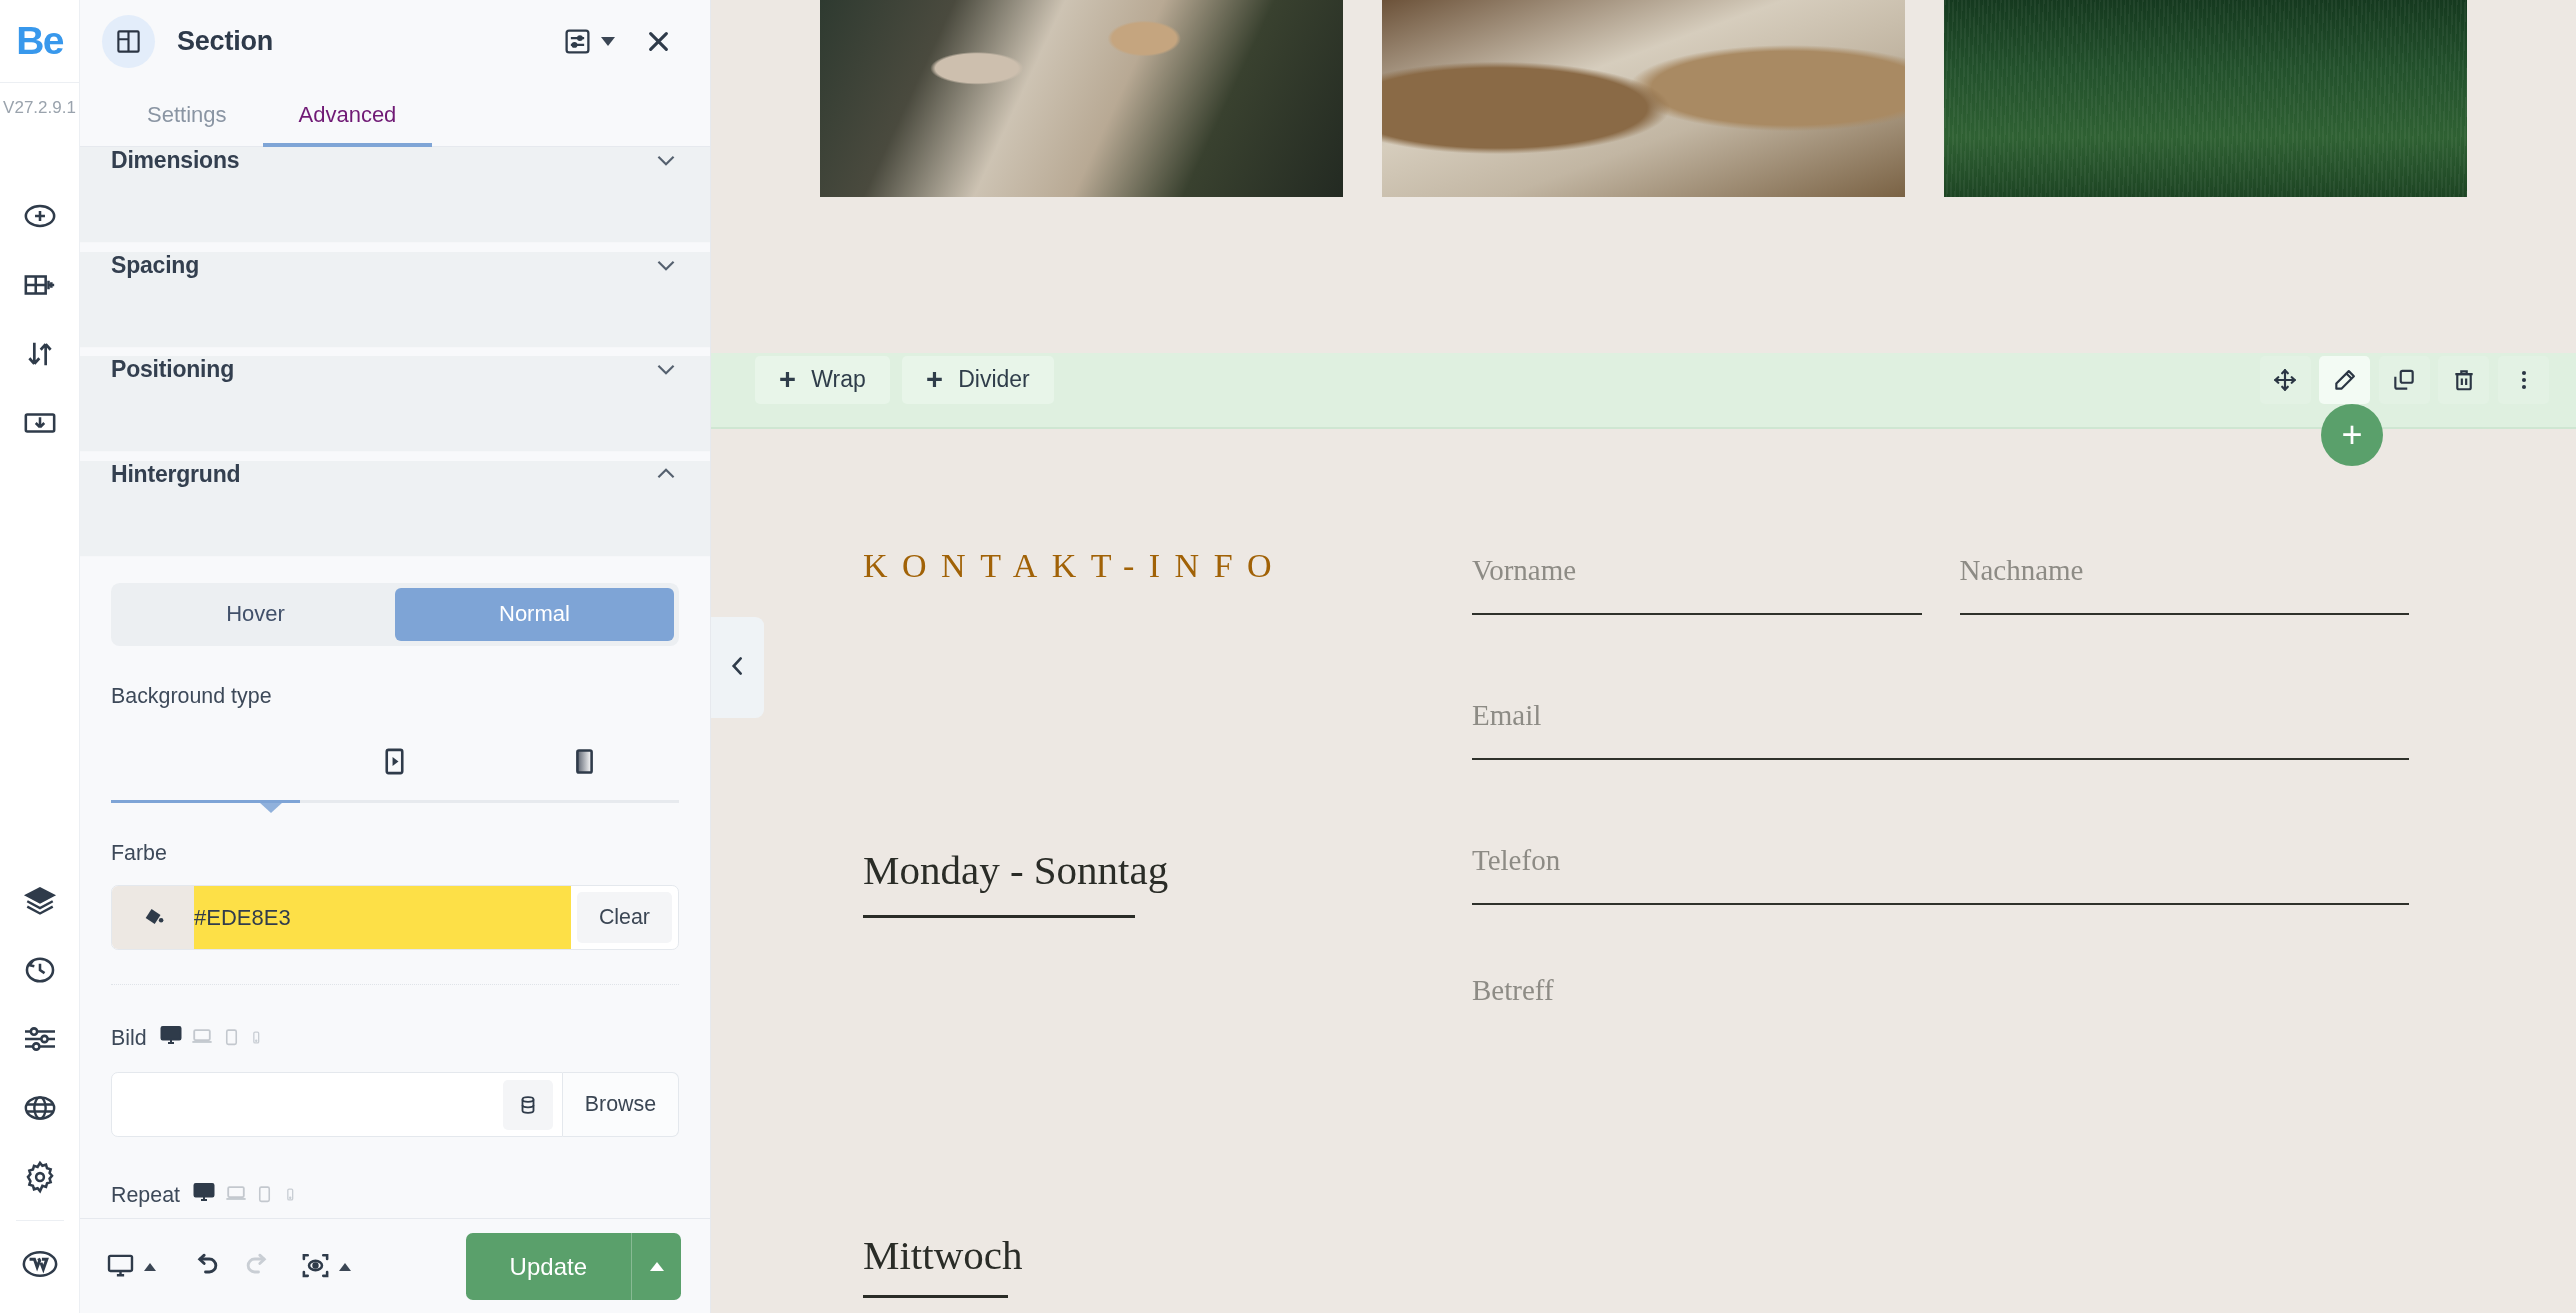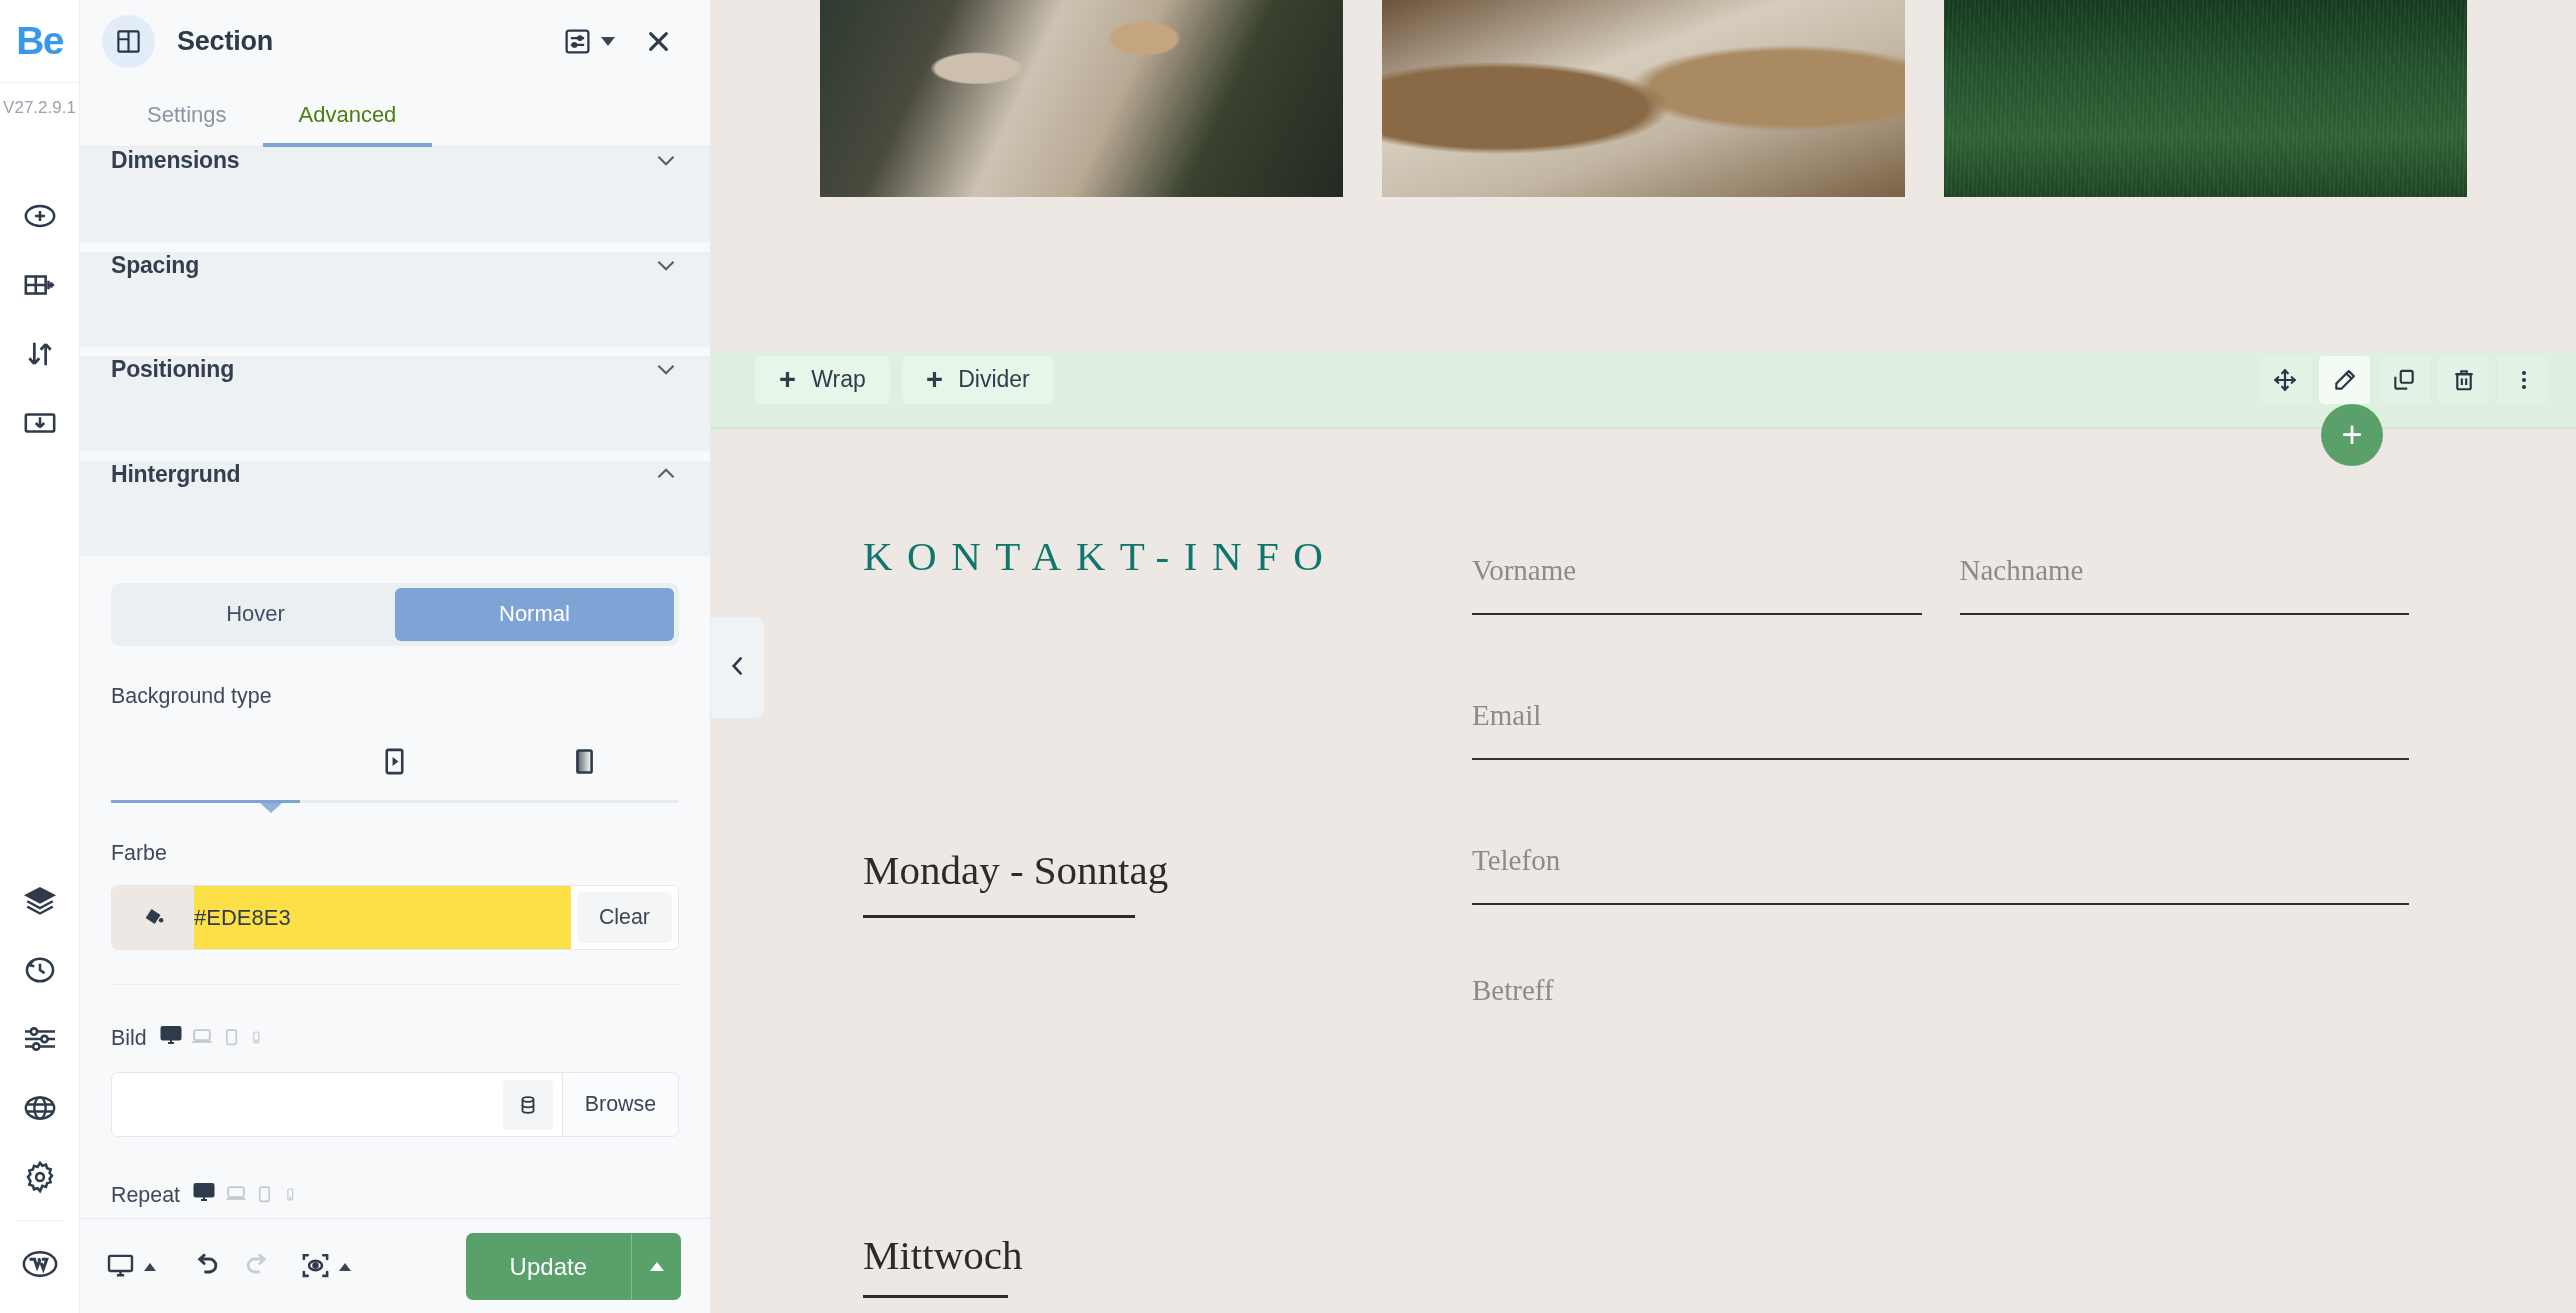--- a/index.html
+++ b/index.html
@@ -69,21 +69,21 @@
   }
 
   .tabs {
     display: flex; height: 65px; background: #f8f9fb;
     border-bottom: 0.9px solid #e6e9ee; padding-left: 31px;
   }
   .tab {
     padding: 0 36px; height: 65px; display:flex; align-items:center;
     font-size: 22px; color: #8a95a3; cursor:pointer; position: relative;
   }
-  .tab.active { color: #4d7c0f; }
+  .tab.active { color: #701a75; }
   .tab.active::after {
     content:''; position:absolute; left:0; right:0; bottom:0; height:4.3px; background:#7fa5d6;
   }
 
   .panel-body { flex: 1 1 auto; overflow: hidden; background: #f8f9fb; }
 
   .acc-head {
     height: 96px; display:flex; align-items:flex-start; justify-content:space-between;
     padding: 0 31px 0 31px; background: #eef1f3;
     border-bottom: 0.9px solid #f6f7f9; cursor:pointer;
@@ -220,22 +220,22 @@
   .collapse-handle {
     position:absolute; left: 0px; top: 617px; width: 53px; height: 101px;
     background:#eff3f6; border-radius: 0 8.6px 8.6px 0;
     display:flex; align-items:center; justify-content:center; cursor:pointer; z-index: 6;
   }
 
   .page {
     position:absolute; left:0; top: 429px; right:0; bottom:0; background:#ede8e3;
   }
   .kontakt {
-    position:absolute; left: 152px; top: 103px;
-    font-family: "Liberation Serif", serif; font-size: 41px; color:#0f766e;
+    position:absolute; left: 152px; top: 118px;
+    font-family: "Liberation Serif", serif; font-size: 34px; color:#a16207;
     letter-spacing: 14.5px;
   }
   .daytxt {
     position:absolute; font-family:"Liberation Serif", serif; font-size: 41px; color:#2a2c27;
   }
   .dayline { position:absolute; height:2.6px; background:#2a2c27; }
 
   .form { position:absolute; left: 761px; top: 111px; width: 937px; }
   .frow { display:flex; gap: 38px; }
   .fcell { flex:1 1 0; position:relative; }

